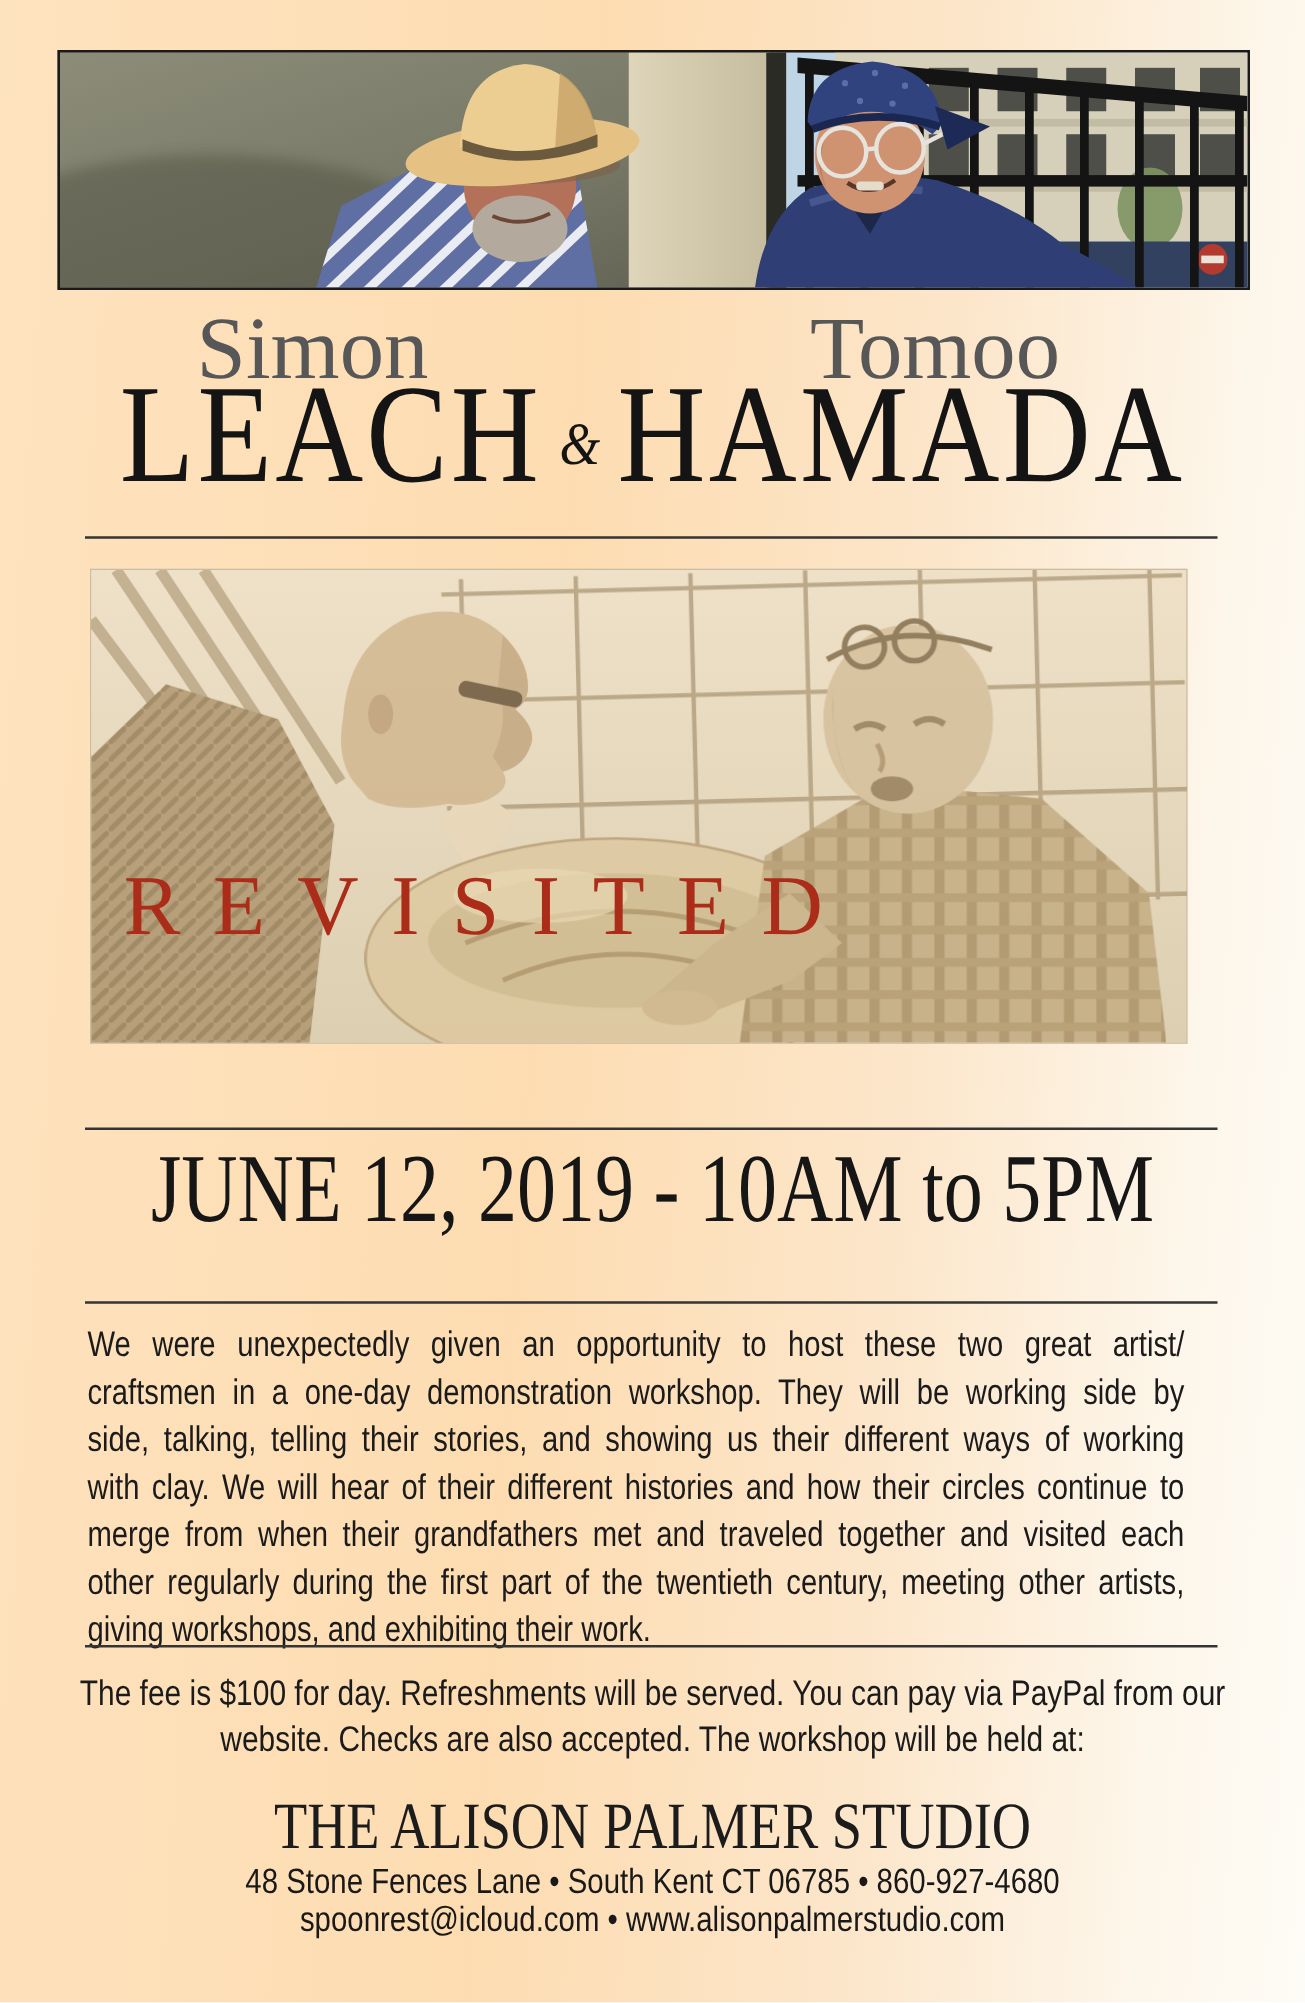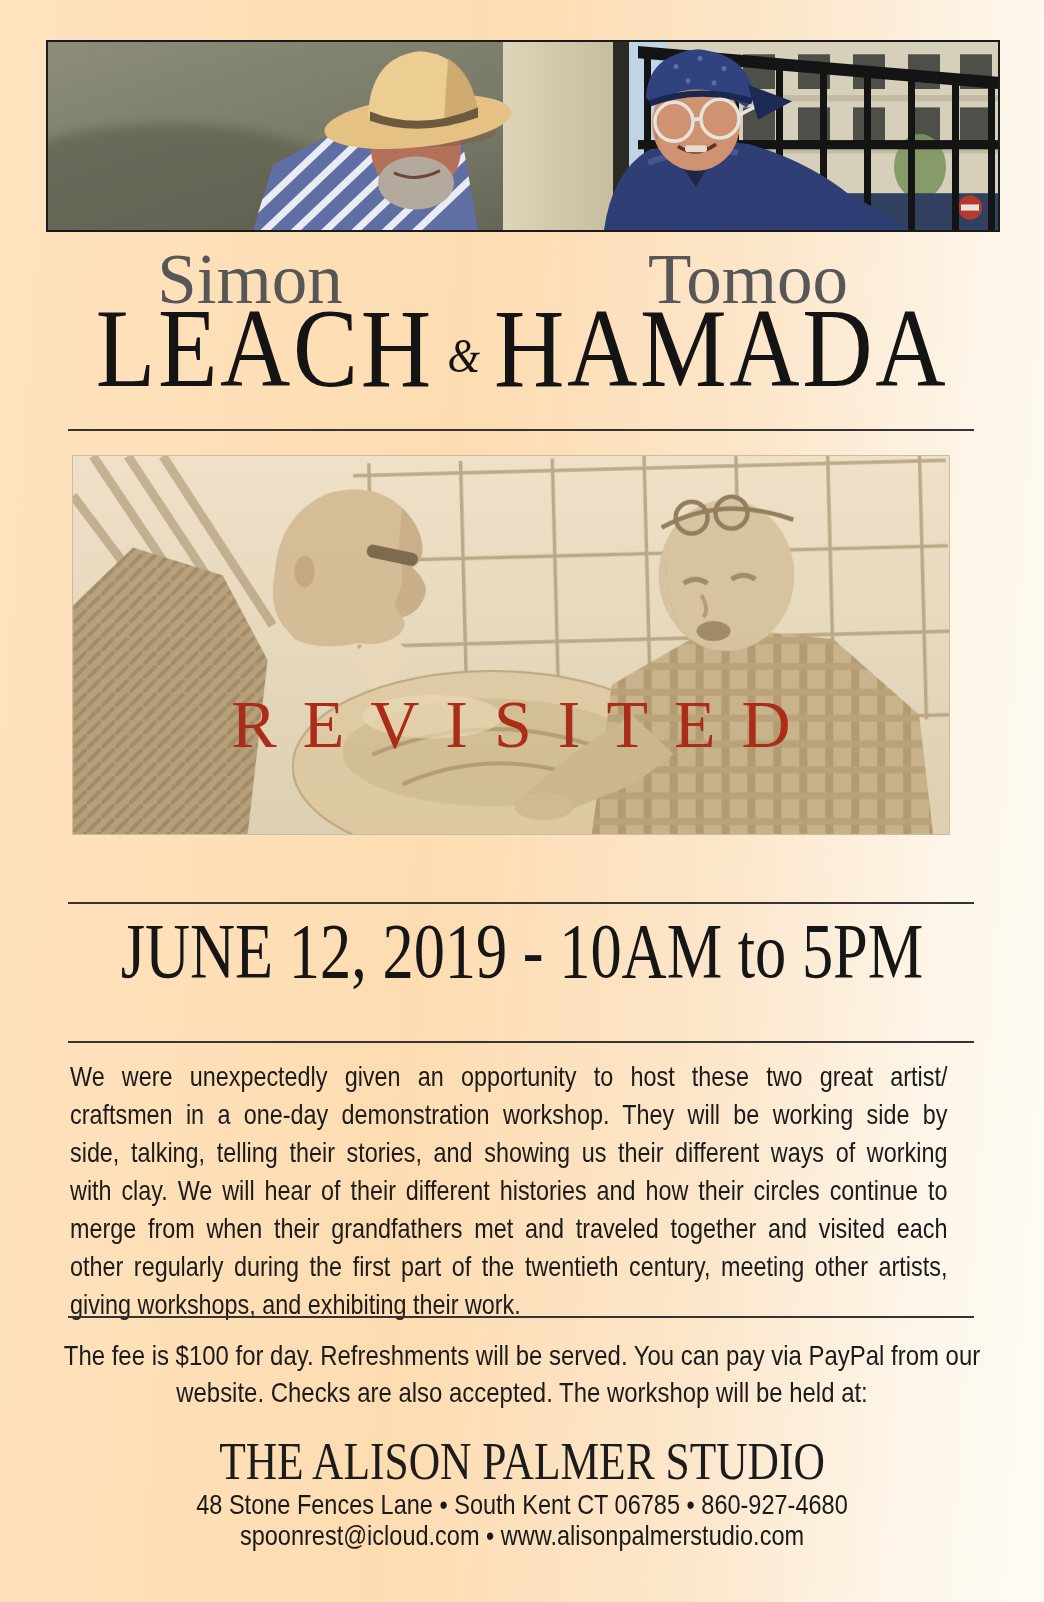--- a/index.html
+++ b/index.html
@@ -46,21 +46,21 @@
   
   .sepia-photo{
     position:absolute;left:72px;top:455px;width:878px;height:380px;
     border:1px solid #cabd9f;box-sizing:border-box;background:#e9dcc3;
   }
   .sepia-photo svg{display:block;width:100%;height:100%;}
   .overlay-title{
     position:absolute;left:0;top:232px;width:100%;
     font-family:"Liberation Serif","DejaVu Serif",serif;
     font-size:68px;line-height:72px;color:#ab2c18;
-    text-align:center;letter-spacing:26px;text-indent:26px;white-space:nowrap;
+    text-align:left;letter-spacing:26px;text-indent:26px;white-space:nowrap;
   }
   
   .date-line{
     position:absolute;top:908px;left:-100px;width:1244px;
     font-family:"Liberation Serif","DejaVu Serif",serif;
     font-size:78px;line-height:86px;color:#161616;
     text-align:center;white-space:nowrap;
     transform:scaleX(0.80);transform-origin:center top;
   }
   

